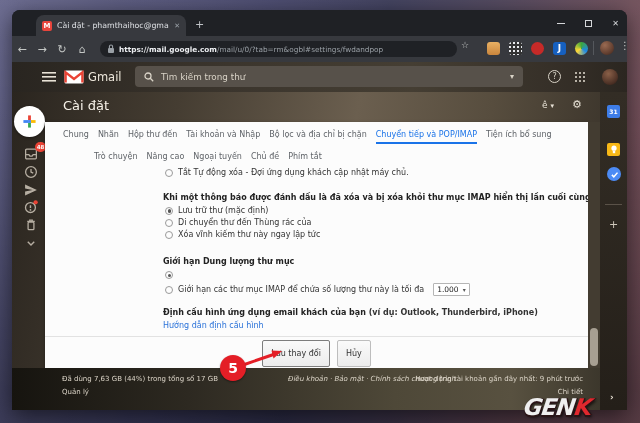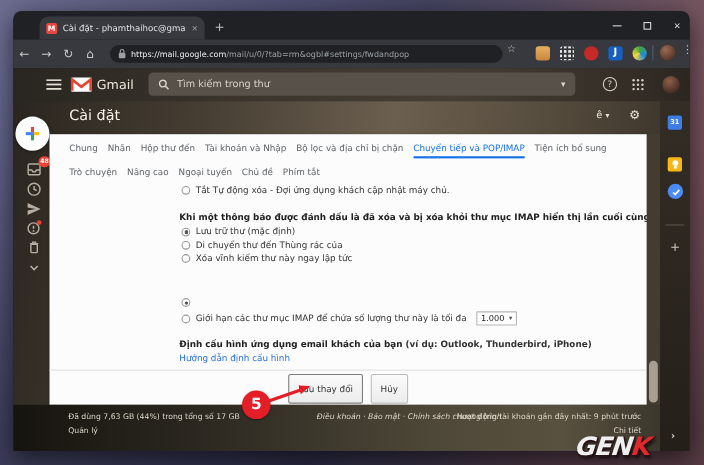--- a/index.html
+++ b/index.html
@@ -33,21 +33,21 @@
   .wmin{ width:8px; height:1px; background:#d5d7da; }
   .wmax{ width:7px; height:7px; border:1px solid #d5d7da; }
   .wclose{ color:#d5d7da; font-size:8px; }
   
   .toolbar{ position:absolute; left:0; top:26px; right:0; height:26px; background:#37393e;
     display:flex; align-items:center; }
   .navic{ color:#c4c7c5; font-size:11px; width:20px; text-align:center; flex:0 0 auto;}
   .addrbar{ position:absolute; left:88px; top:31px; width:357px; height:16px; background:#1f2125;
     border-radius:8px; display:flex; align-items:center; padding:0 7px; gap:4px; }
   .url{ font-size:7.3px; white-space:nowrap; overflow:hidden; }
-  .url .dom{ color:#eceef1; font-weight:normal; }
+  .url .dom{ color:#eceef1; font-weight:bold; }
   .url .pth{ color:#9aa0a6; }
   .staric{ position:absolute; left:449px; top:30px; color:#c4c7c5; font-size:9px; }
   .ext{ position:absolute; top:32px; width:13px; height:13px; border-radius:3px; }
   .ext1{ left:475px; background:linear-gradient(180deg,#e8b063,#c9853c); }
   .ext2{ left:497px; background:#e8eaed;
     background-image:linear-gradient(90deg,#333 2px,transparent 2px),linear-gradient(#333 2px,transparent 2px);
     background-size:4px 4px; background-position:2px 2px; }
   .ext3{ left:519px; background:#c62a28; border-radius:50%; }
   .ext4{ left:541px; background:#1660c0; color:#fff; font-size:9px; font-weight:bold; text-align:center; line-height:13px;}
   .ext5{ left:563px; border-radius:50%; background:conic-gradient(#3da63d,#1e88e5,#ffd835,#3da63d); }
@@ -79,21 +79,21 @@
   .gearic{ position:absolute; left:560px; top:6px; font-size:11px; color:#e8e2d6; }
   .compose{ position:absolute; left:2px; top:14px; width:31px; height:31px; border-radius:50%;
     background:#fff; box-shadow:0 1px 3px rgba(0,0,0,.4); display:flex; align-items:center; justify-content:center; }
   .navitem{ position:absolute; left:12px; width:14px; height:14px; }
   .badge{ position:absolute; left:23px; top:50px; min-width:11px; height:10px; background:#ea4335;
     border-radius:5px; color:#fff; font-size:5.5px; font-weight:bold; text-align:center; line-height:10px; padding:0 1px; }
   
   .card{ position:absolute; left:33px; top:30px; width:543px; height:246px; background:#fcfcfc;
     box-shadow:0 1px 3px rgba(0,0,0,.35);padding-left:32px; }
   .tabrow{ position:absolute; left:18px; right:8px; display:flex; gap:9px; font-size:8px; color:#5f6368; }
-  .trow1{ top:8px; } .trow2{ top:30px; }
+  .trow1{ top:8px; } .trow2{ top:30px;margin-left:31px; }
   .stab{ position:relative; white-space:nowrap; }
   .stab.active{ color:#1a73e8; }
   .stab.active::after{ content:""; position:absolute; left:0; right:0; bottom:-5px; height:2px; background:#1a73e8; }
   .hd{ position:absolute; left:118px; right:10px; font-size:8px; font-weight:bold; color:#222; white-space:nowrap; }
   .hd .note{ font-weight:bold; color:#333; }
   .opt{ position:absolute; left:120px; right:10px; display:flex; align-items:center; gap:5px; white-space:nowrap; }
   .radio{ width:8px; height:8px; border:1px solid #9a9a9a; border-radius:50%; background:#fdfdfd; flex:0 0 auto; position:relative; }
   .radio.checked::after{ content:""; position:absolute; left:1.5px; top:1.5px; width:3.5px; height:3.5px;
     border-radius:50%; background:#555; }
   .optlabel{ font-size:8px; color:#333; }
@@ -289,20 +289,21 @@
       </div>
       <div class="opt" style="top:96px">
         <span class="radio"></span>
         <span class="optlabel">Di chuyển thư đến Thùng rác của</span>
       </div>
       <div class="opt" style="top:108px">
         <span class="radio"></span>
         <span class="optlabel">Xóa vĩnh kiếm thư này ngay lập tức</span>
       </div>
 
+      <div class="hd" style="top:135px">Giới hạn Dung lượng thư mục</div>
       <div class="opt" style="top:149px">
         <span class="radio checked"></span>
       </div>
       <div class="opt" style="top:161px">
         <span class="radio"></span>
         <span class="optlabel">Giới hạn các thư mục IMAP để chứa số lượng thư này là tối đa</span>
         <span class="selbox">
           <span>1.000</span>
           <span class="c">▾</span>
         </span>

